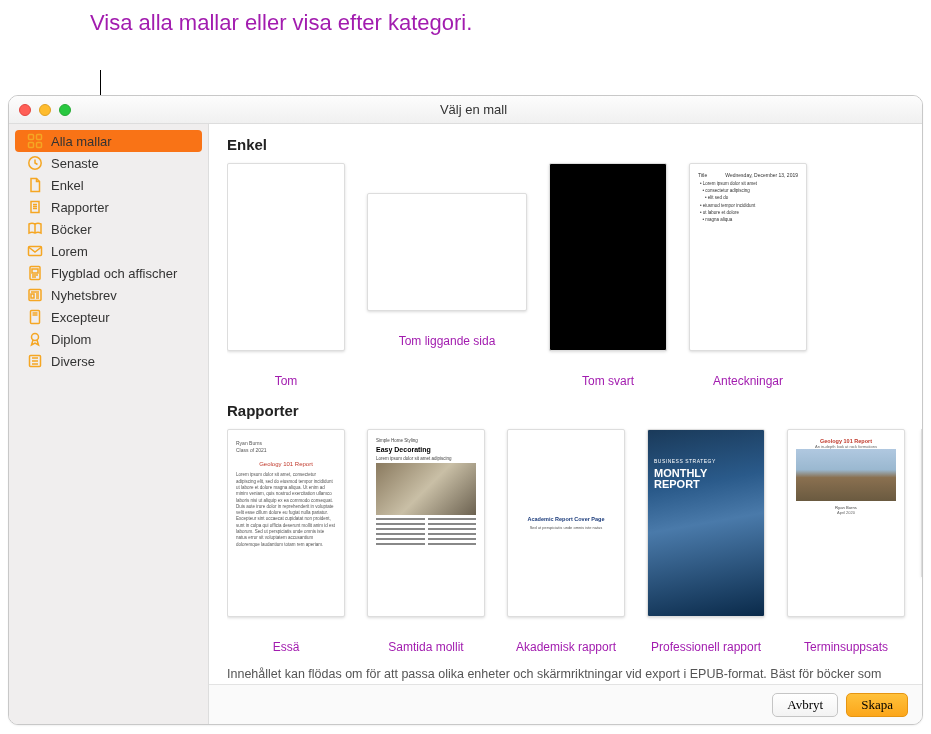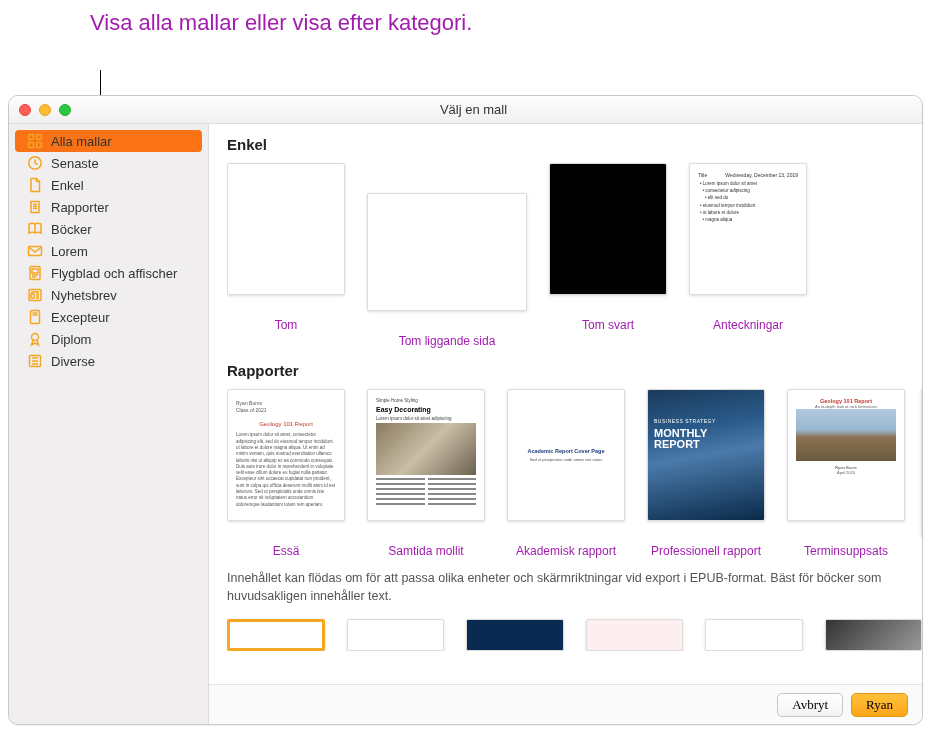--- a/index.html
+++ b/index.html
@@ -141,21 +141,21 @@
     }
     .template-item {
       display: flex;
       flex-direction: column;
       align-items: center;
       gap: 4px;
       cursor: default;
     }
     .thumb {
       width: 118px;
-      height: 132px;
+      height: 188px;
       background: #fff;
       border: 1px solid #ddd;
       border-radius: 2px;
       box-shadow: 0 1px 3px rgba(0,0,0,0.15);
       position: relative;
       overflow: hidden;
     }
     .thumb.landscape { width: 160px; height: 118px; margin-top: 30px; }
     .thumb.black { background: #000; }
     .template-label {
@@ -498,17 +498,17 @@
           <div class="bookthumb navy"></div>
           <div class="bookthumb pink"></div>
           <div class="bookthumb"></div>
           <div class="bookthumb photo"></div>
         </div>
 
       </div>
 
       <div class="footer">
         <button class="btn">Avbryt</button>
-        <button class="btn primary">Ryan</button>
+        <button class="btn primary">Skapa</button>
       </div>
     </div>
   </div>
 </div>
 
 </body></html>

